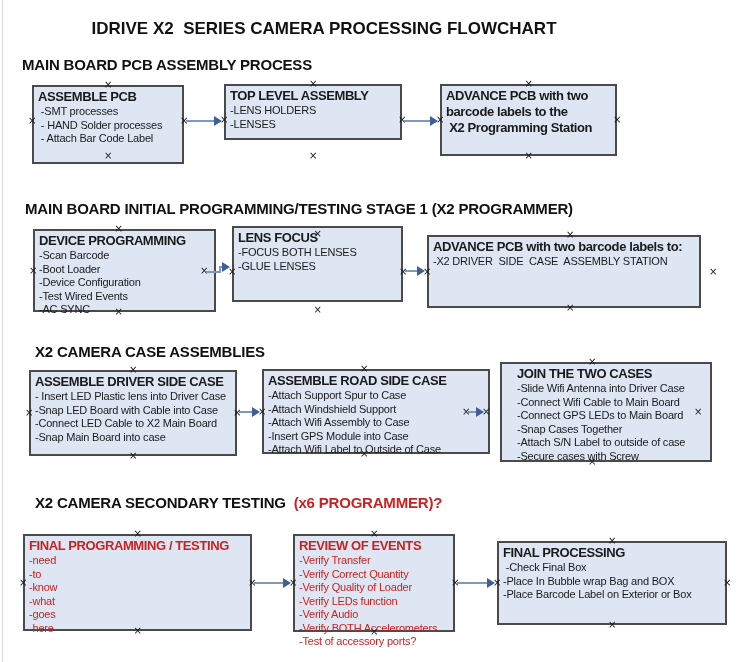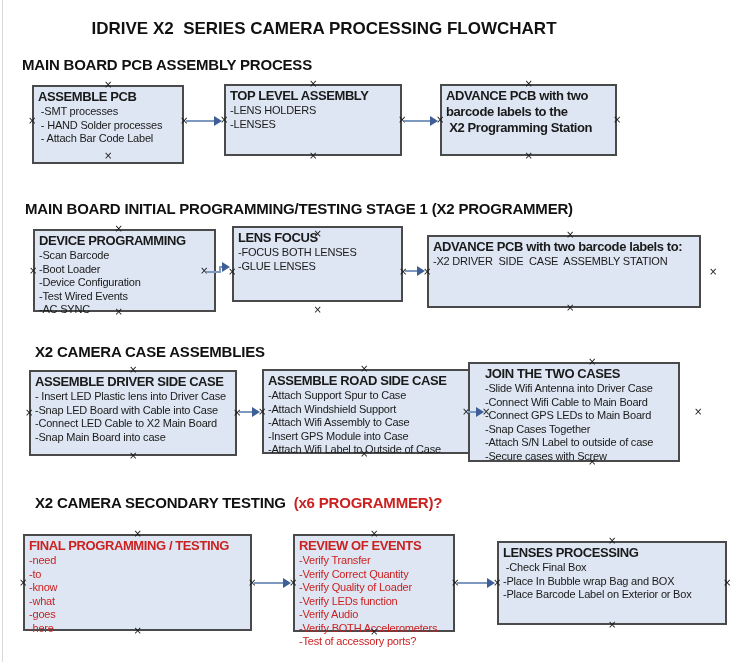--- a/index.html
+++ b/index.html
@@ -80,21 +80,21 @@
       <div class="flow-box" style="left: 32px; top: 85px; width: 152px; height: 79px; background: rgb(221, 230, 242); border: 2px solid rgb(74, 74, 74);">
         <div class="box-line bold">ASSEMBLE PCB</div>
         <div class="box-line"> -SMT processes</div>
         <div class="box-line"> - HAND Solder processes</div>
         <div class="box-line"> - Attach Bar Code Label</div>
       </div>
       <div class="conn-mark" style="left: 104px; top: 80px;">×</div>
       <div class="conn-mark" style="left: 104px; top: 151px;">×</div>
       <div class="conn-mark" style="left: 28px; top: 115.5px;">×</div>
       <div class="conn-mark" style="left: 180px; top: 115.5px;">×</div>
-      <div class="flow-box" style="left: 224px; top: 84px; width: 178px; height: 72px; background: rgb(221, 230, 242); border: 2px solid rgb(74, 74, 74);">
+      <div class="flow-box" style="left: 224px; top: 84px; width: 178px; height: 56px; background: rgb(221, 230, 242); border: 2px solid rgb(74, 74, 74);">
         <div class="box-line bold">TOP LEVEL ASSEMBLY</div>
         <div class="box-line">-LENS HOLDERS</div>
         <div class="box-line">-LENSES</div>
       </div>
       <div class="conn-mark" style="left: 309px; top: 79px;">×</div>
       <div class="conn-mark" style="left: 309px; top: 151px;">×</div>
       <div class="conn-mark" style="left: 220px; top: 115px;">×</div>
       <div class="conn-mark" style="left: 398px; top: 115px;">×</div>
       <div class="flow-box" style="left: 440px; top: 84px; width: 177px; height: 72px; background: rgb(221, 230, 242); border: 2px solid rgb(74, 74, 74);">
         <div class="box-line bold">ADVANCE PCB with two</div>
@@ -170,21 +170,21 @@
         <div class="box-line">-Attach Support Spur to Case</div>
         <div class="box-line">-Attach Windshield Support</div>
         <div class="box-line">-Attach Wifi Assembly to Case</div>
         <div class="box-line">-Insert GPS Module into Case</div>
         <div class="box-line">-Attach Wifi Label to Outside of Case</div>
       </div>
       <div class="conn-mark" style="left: 360px; top: 364px;">×</div>
       <div class="conn-mark" style="left: 360px; top: 449px;">×</div>
       <div class="conn-mark" style="left: 258px; top: 406.5px;">×</div>
       <div class="conn-mark" style="left: 462px; top: 406.5px;">×</div>
-      <div class="flow-box" style="left: 468px; top: 362px; width: 212px; height: 100px; background: rgb(221, 230, 242); border: 2px solid rgb(74, 74, 74); padding-left: 15px;">
+      <div class="flow-box" style="left: 500px; top: 362px; width: 212px; height: 100px; background: rgb(221, 230, 242); border: 2px solid rgb(74, 74, 74); padding-left: 15px;">
         <div class="box-line bold">JOIN THE TWO CASES</div>
         <div class="box-line">-Slide Wifi Antenna into Driver Case</div>
         <div class="box-line">-Connect Wifi Cable to Main Board</div>
         <div class="box-line">-Connect GPS LEDs to Main Board</div>
         <div class="box-line">-Snap Cases Together</div>
         <div class="box-line">-Attach S/N Label to outside of case</div>
         <div class="box-line">-Secure cases with Screw</div>
       </div>
       <div class="conn-mark" style="left: 588px; top: 357px;">×</div>
       <div class="conn-mark" style="left: 588px; top: 457px;">×</div>
@@ -220,21 +220,21 @@
         <div class="box-line" style="color: rgb(204, 33, 33);">-Verify LEDs function</div>
         <div class="box-line" style="color: rgb(204, 33, 33);">-Verify Audio</div>
         <div class="box-line" style="color: rgb(204, 33, 33);">-Verify BOTH Accelerometers</div>
         <div class="box-line" style="color: rgb(204, 33, 33);">-Test of accessory ports?</div>
       </div>
       <div class="conn-mark" style="left: 370px; top: 529px;">×</div>
       <div class="conn-mark" style="left: 370px; top: 627px;">×</div>
       <div class="conn-mark" style="left: 289px; top: 578px;">×</div>
       <div class="conn-mark" style="left: 451px; top: 578px;">×</div>
       <div class="flow-box" style="left: 497px; top: 541px; width: 230px; height: 84px; background: rgb(221, 230, 242); border: 2px solid rgb(74, 74, 74);">
-        <div class="box-line bold">LENSES PROCESSING</div>
+        <div class="box-line bold">FINAL PROCESSING</div>
         <div class="box-line"> -Check Final Box</div>
         <div class="box-line">-Place In Bubble wrap Bag and BOX</div>
         <div class="box-line">-Place Barcode Label on Exterior or Box</div>
       </div>
       <div class="conn-mark" style="left: 608px; top: 536px;">×</div>
       <div class="conn-mark" style="left: 608px; top: 620px;">×</div>
       <div class="conn-mark" style="left: 493px; top: 578px;">×</div>
       <div class="conn-mark" style="left: 723px; top: 578px;">×</div>
       <div class="arrow" style="left: 254px; top: 578px; width: 37px;">
         <div class="shaft" style="background: rgb(126, 153, 192);"></div>

